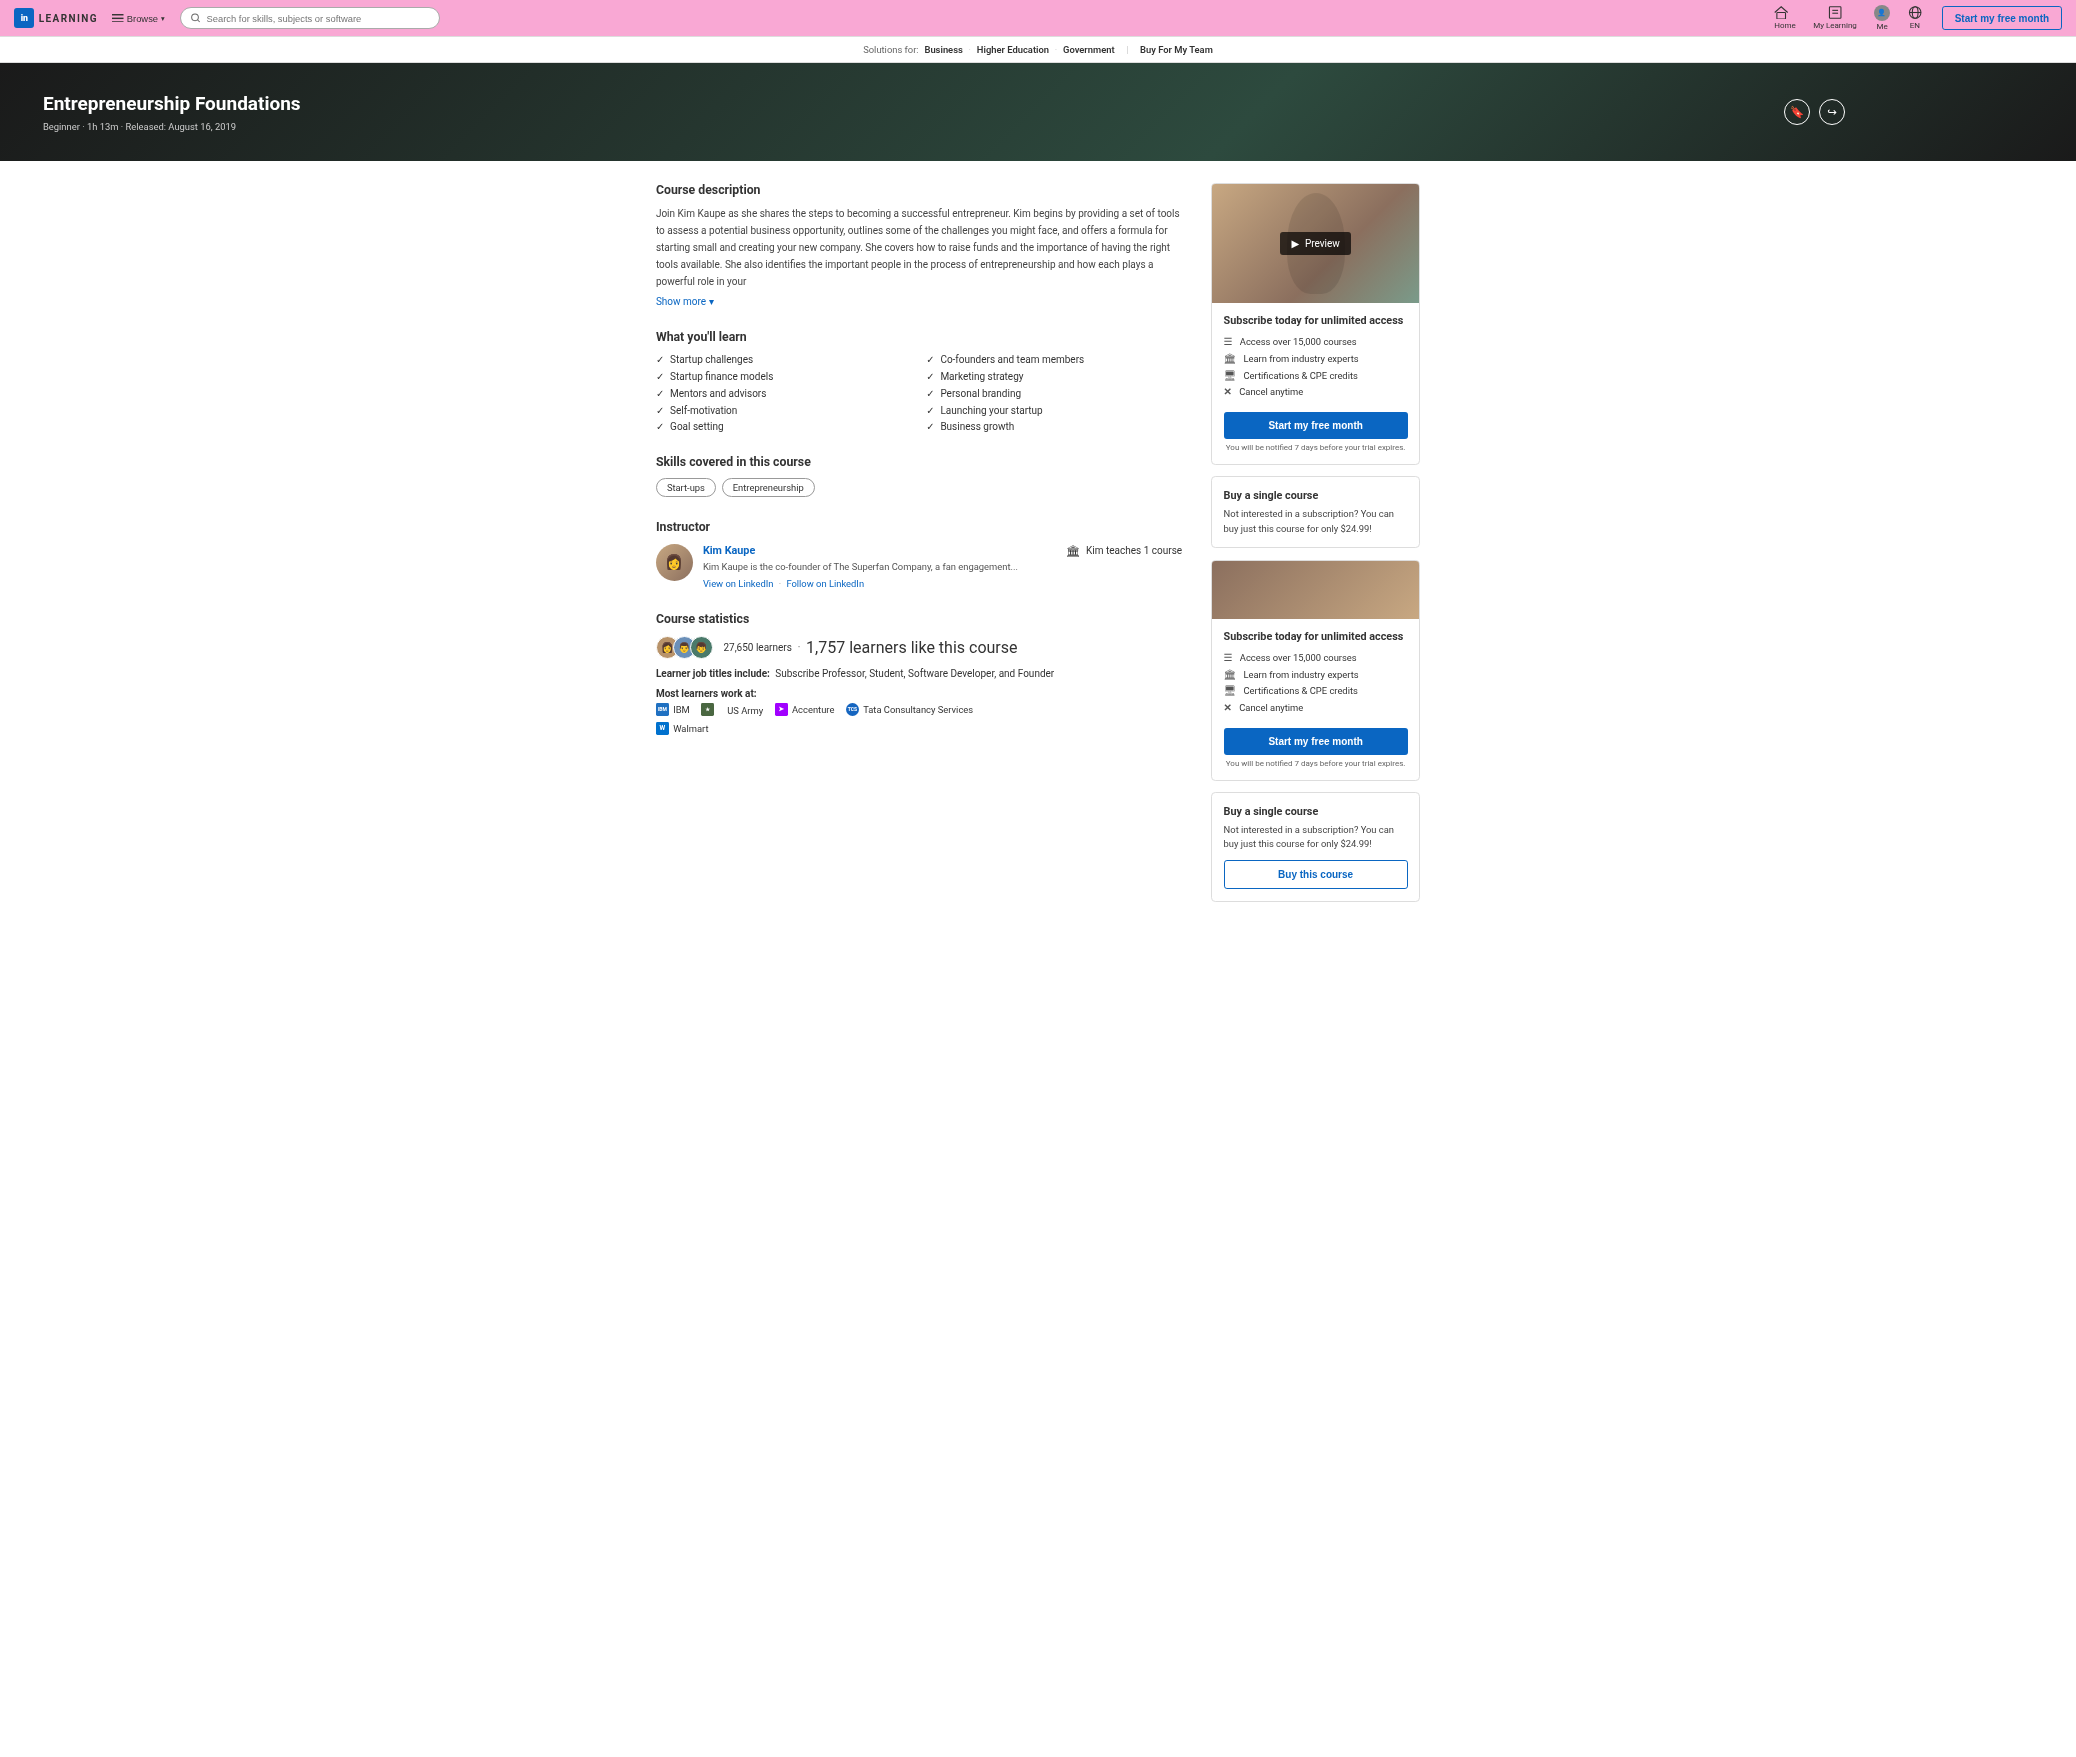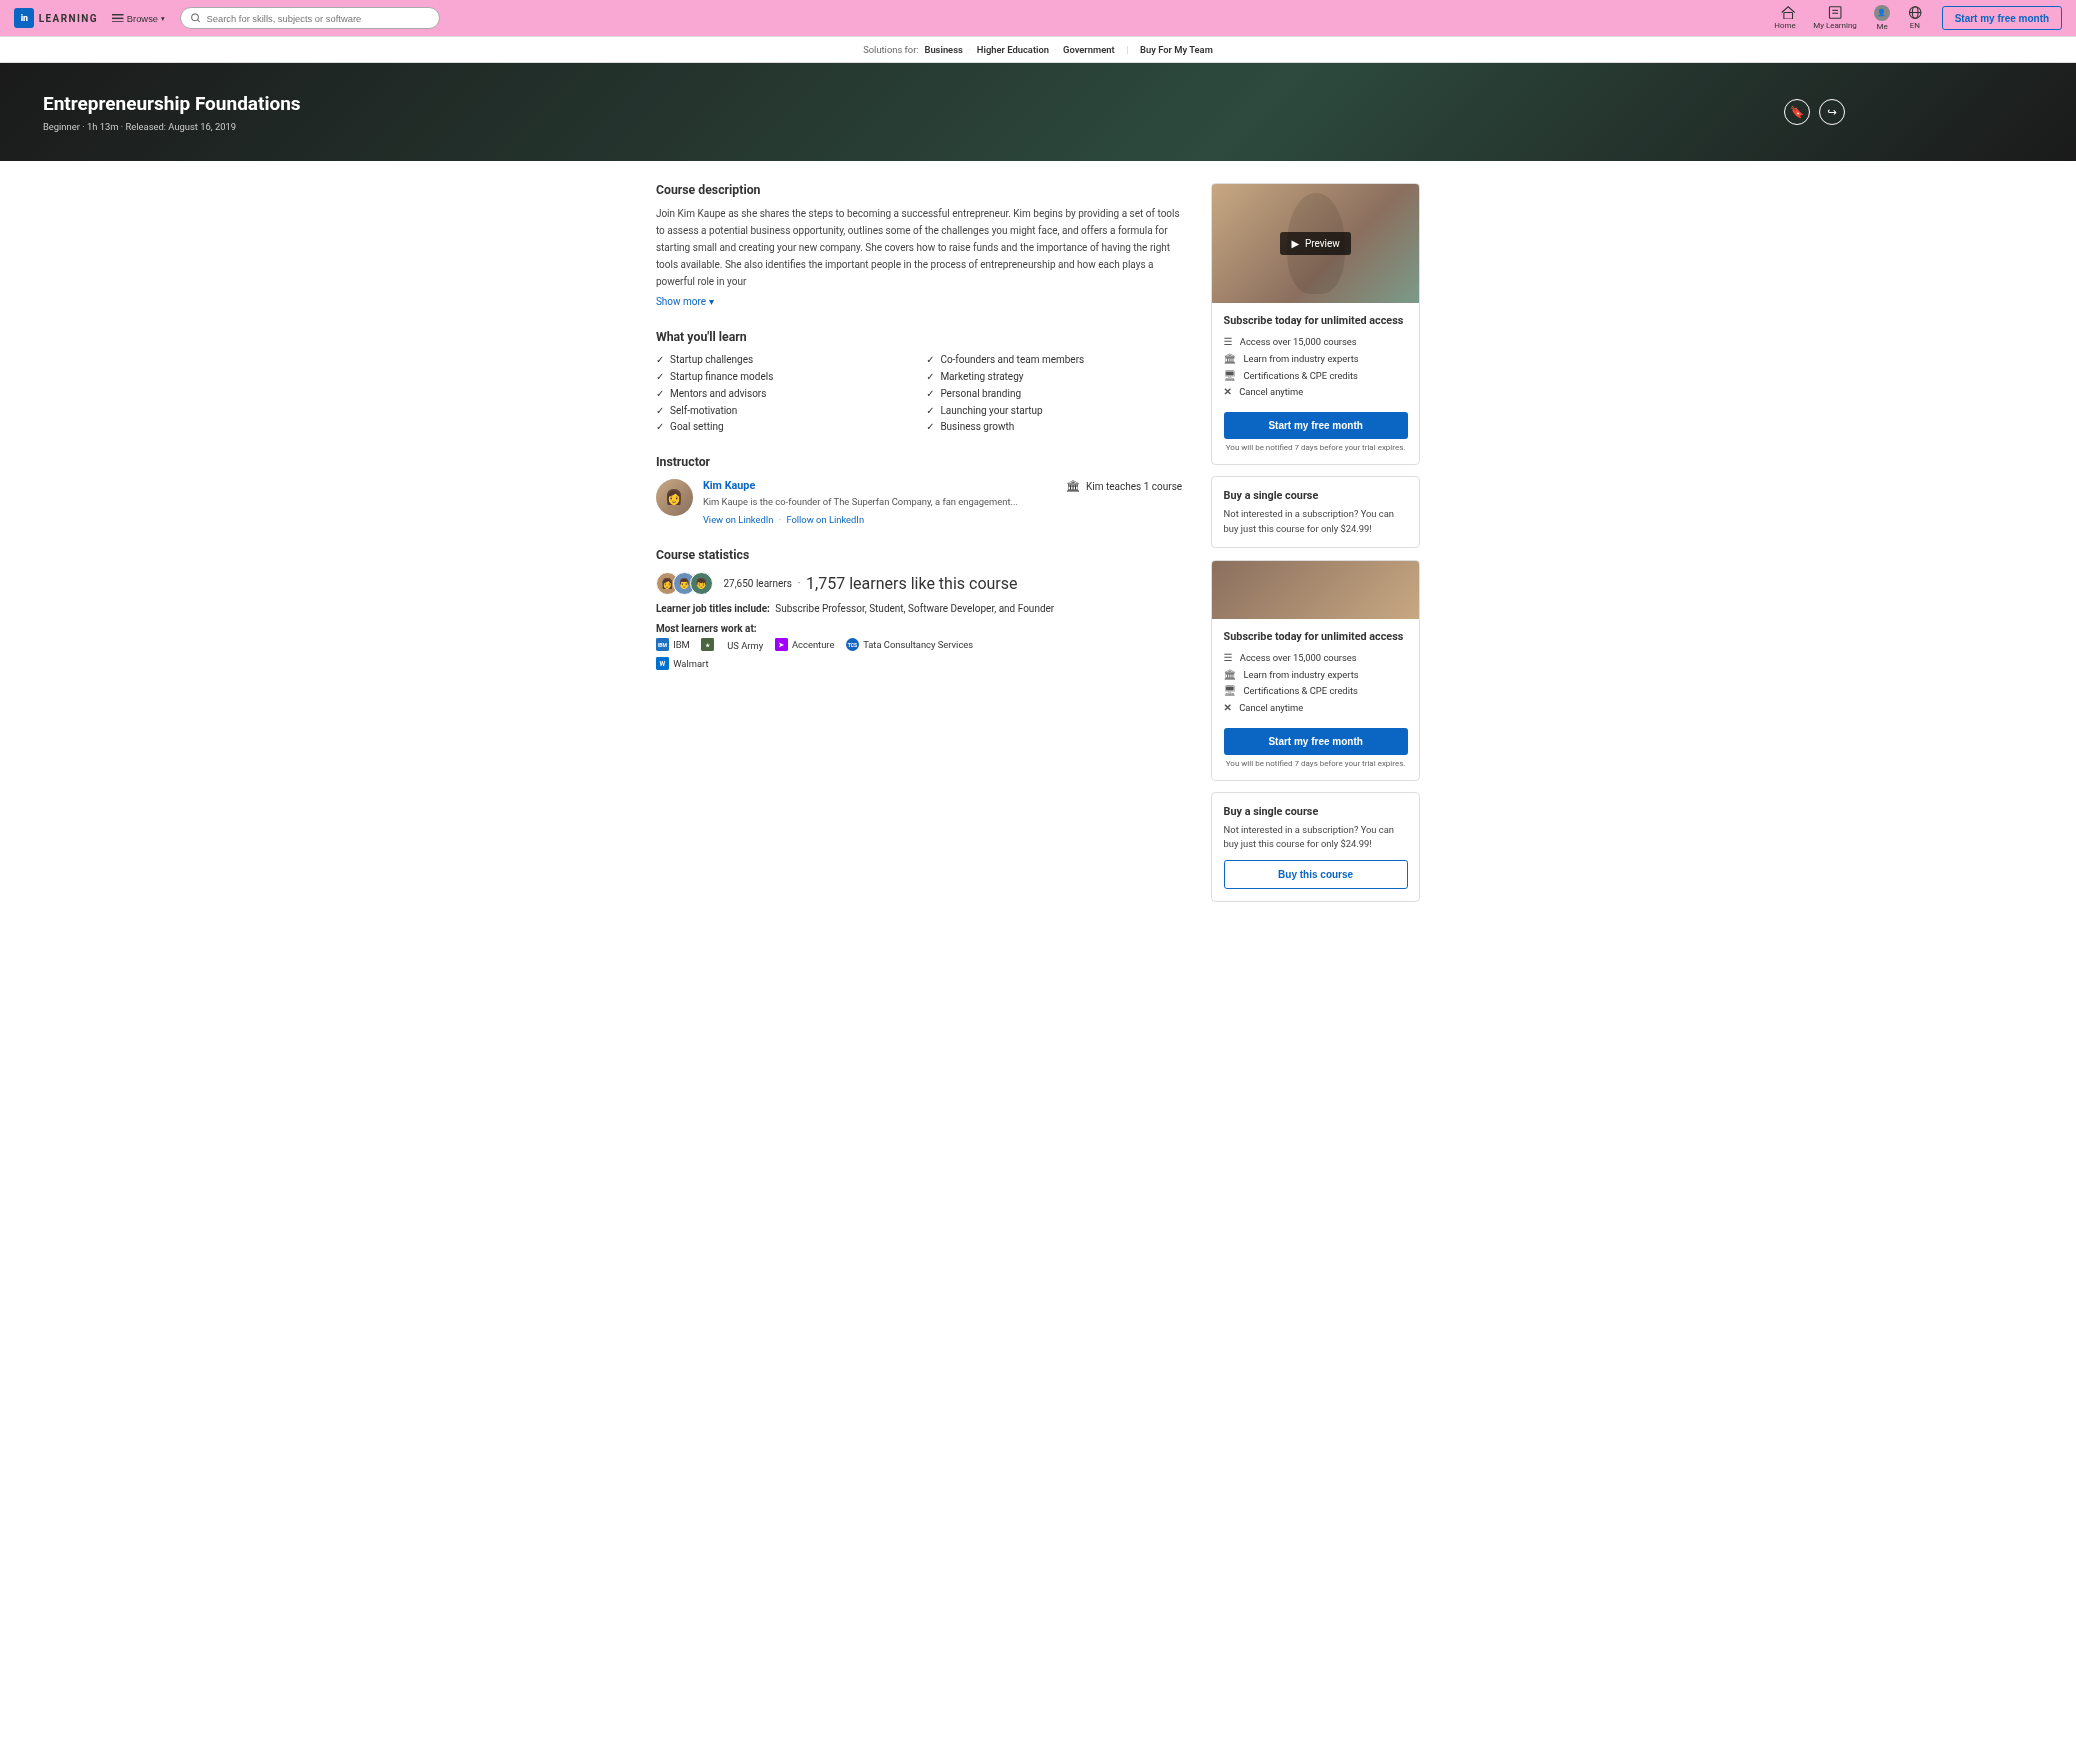--- a/index.html
+++ b/index.html
@@ -23,21 +23,21 @@
     <span style="font-size:7.2px;">▾</span>
   </button>
   <div style="display:flex;align-items:center;background:#fff;border:0.7px solid #aaa;border-radius:14.4px;padding:4.3px 10px;margin:0 10px;flex:1;max-width:260px;">
     <svg width="10" height="10" viewBox="0 0 14 14" style="margin-right:5.8px;color:#666;">
         <circle cx="6" cy="6" r="5" stroke="#666" stroke-width="1.5" fill="none"></circle>
         <line x1="10" y1="10" x2="13" y2="13" stroke="#666" stroke-width="1.5"></line>
       </svg>
     <input style="border: none; outline: none; font-size: 9.4px; width: 100%; background: transparent;" type="text" placeholder="Search for skills, subjects or software">
   </div>
   <nav style="display:flex;align-items:center;margin-left:auto;">
-    <div style="display:flex;flex-direction:column;align-items:flex-end;padding:4.3px 8.7px;cursor:pointer;font-size:8px;color:#333;">
+    <div style="display:flex;flex-direction:column;align-items:flex-start;padding:4.3px 8.7px;cursor:pointer;font-size:8px;color:#333;">
       <svg width="14.4" height="13" viewBox="0 0 20 18" style="margin-bottom:1.4px;">
           <path d="M1 9L10 1l9 8" stroke="#333" stroke-width="1.5" fill="none"></path>
           <rect x="4" y="9" width="12" height="9" rx="1" stroke="#333" stroke-width="1.5" fill="none"></rect>
         </svg>
       <span>Home</span>
     </div>
     <div style="display:flex;flex-direction:column;align-items:center;padding:4.3px 8.7px;cursor:pointer;font-size:8px;color:#333;">
       <svg width="14.4" height="13" viewBox="0 0 20 18" style="margin-bottom:1.4px;">
           <rect x="2" y="1" width="16" height="16" rx="1" stroke="#333" stroke-width="1.5" fill="none"></rect>
           <line x1="6" y1="6" x2="14" y2="6" stroke="#333" stroke-width="1.5"></line>
@@ -135,20 +135,27 @@
             <span>✓</span>
             <span>Goal setting</span>
           </div>
         <div style="display:flex;align-items:center;gap:5.8px;font-size:10px;">
             <span>✓</span>
             <span>Business growth</span>
           </div>
       </div>
     </div>
 
+    <div style="margin-bottom:23px;">
+      <h2 style="font-size:12.3px;font-weight:700;margin-bottom:8.7px;">Skills covered in this course</h2>
+      <div style="display:flex;gap:5.8px;flex-wrap:wrap;">
+        <span style="border:0.7px solid #999;border-radius:14.4px;padding:2.9px 10px;font-size:9.4px;cursor:pointer;">Start-ups</span>
+        <span style="border:0.7px solid #999;border-radius:14.4px;padding:2.9px 10px;font-size:9.4px;cursor:pointer;">Entrepreneurship</span>
+      </div>
+    </div>
 
     <div style="margin-bottom:23px;">
       <h2 style="font-size:12.3px;font-weight:700;margin-bottom:10px;">Instructor</h2>
       <div style="display:flex;gap:29px;align-items:flex-start;">
         <div style="display:flex;gap:10px;align-items:flex-start;flex:1;">
           <div style="width:37px;height:37px;border-radius:50%;background:linear-gradient(135deg,#c8a882,#8b6f5e);flex-shrink:0;display:flex;align-items:center;justify-content:center;color:#fff;font-size:14.4px;overflow:hidden;">👩</div>
           <div>
             <div style="font-size:10.8px;font-weight:700;color:#0a66c2;margin-bottom:2.9px;">Kim Kaupe</div>
             <div style="font-size:9.4px;color:#555;line-height:1.5;margin-bottom:4.3px;">Kim Kaupe is the co-founder of The Superfan Company, a fan engagement...</div>
             <div style="font-size:9.4px;">

